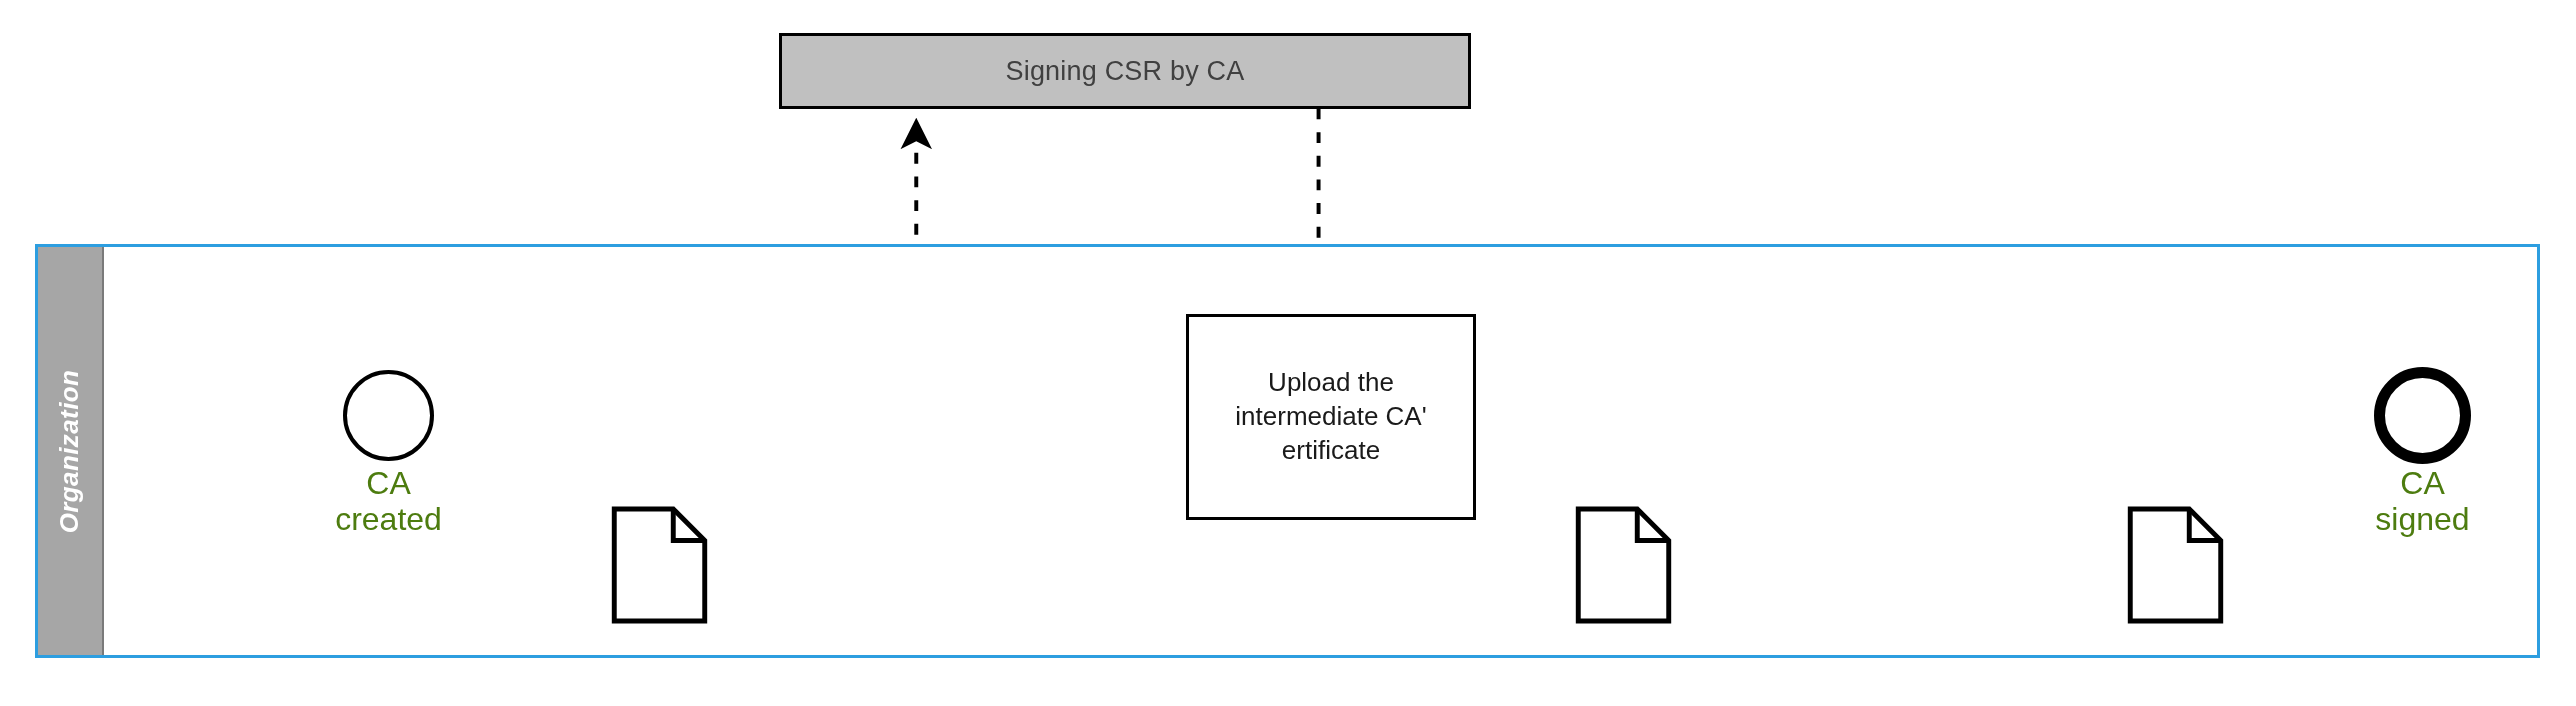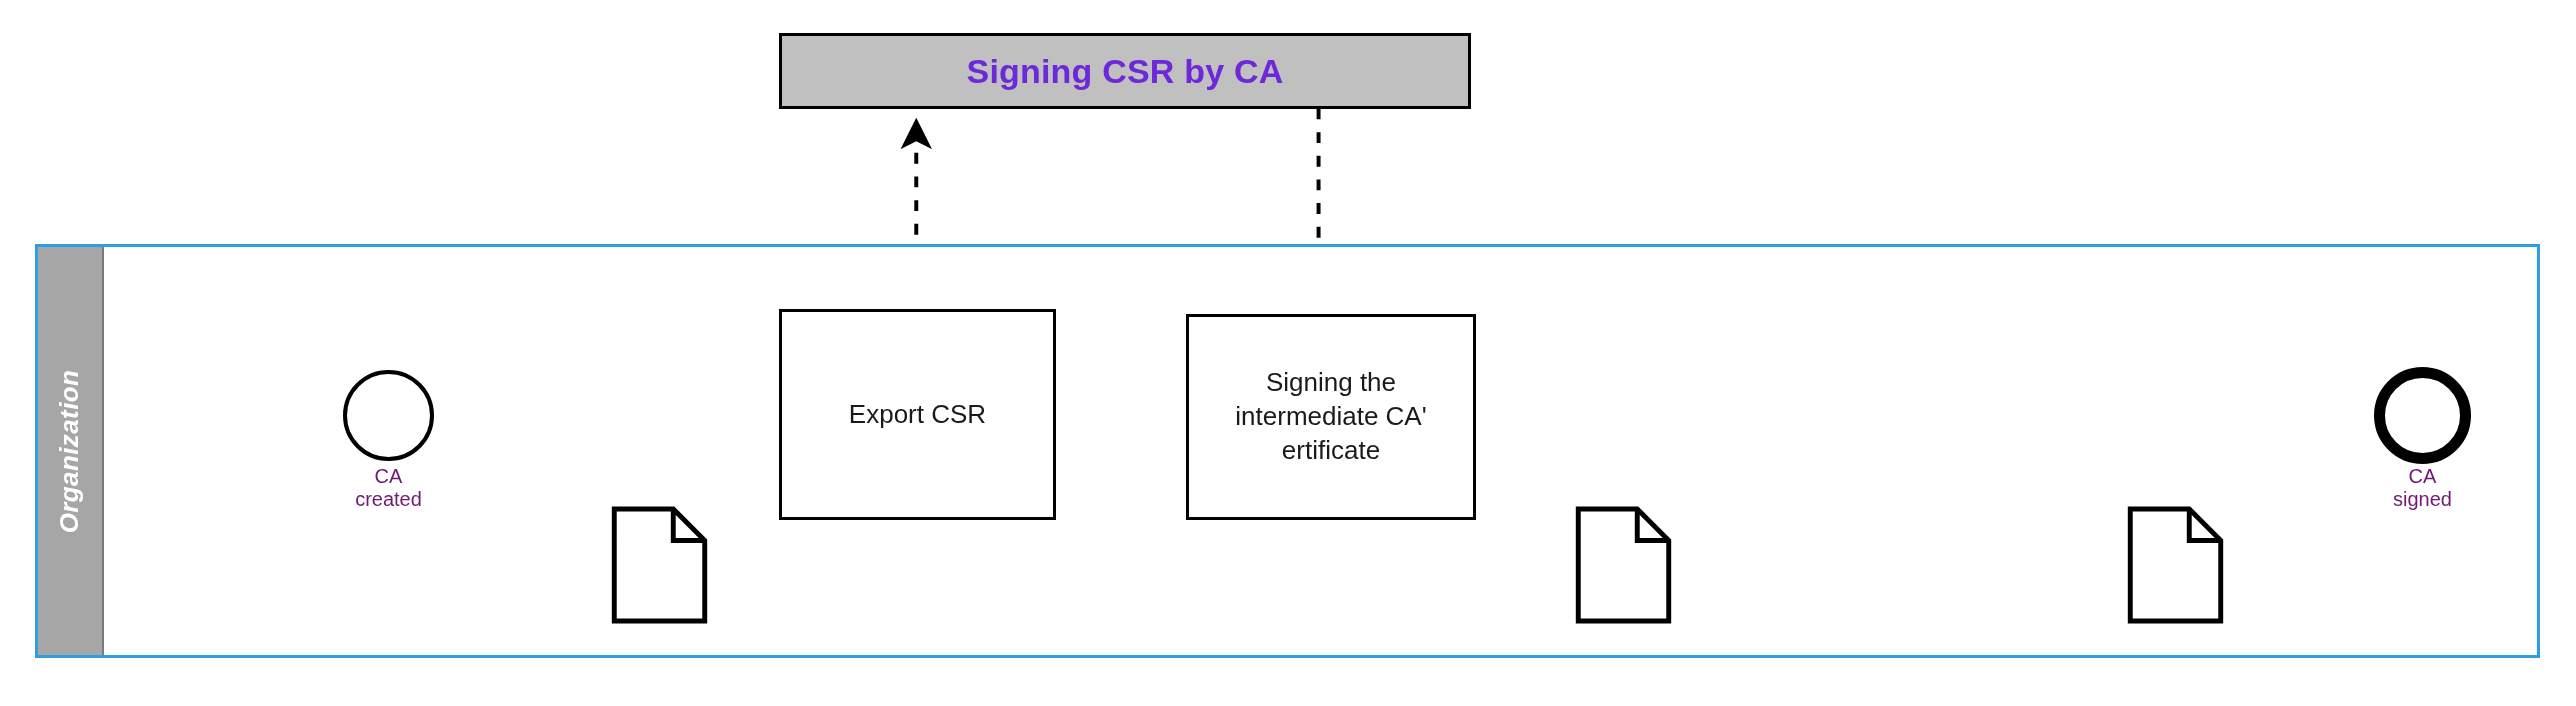--- a/index.html
+++ b/index.html
@@ -28,25 +28,24 @@
     left:779px; top:33px;
     width:692px; height:76px;
     background:#c0c0c0;
     border:3px solid #000000;
     box-sizing:border-box;
     display:flex;
     align-items:center;
     justify-content:center;
   }
   .collapsed-pool-label{
-    font-size:34px;
-    color:#6d28d9;
+    font-size:27px;
+    color:#404040;
     letter-spacing:0.2px;
     white-space:nowrap;
-    font-weight:bold;
   }
 
   
   .swimlane{
     position:absolute;
     left:35px; top:244px;
     width:2505px; height:414px;
     background:#ffffff;
     border:3px solid #2d9ee0;
     box-sizing:border-box;
@@ -85,22 +84,22 @@
     border:4px solid #000000;
   }
   .event-end{
     left:2374px; top:367px;
     width:97px; height:97px;
     border:11px solid #000000;
   }
   .event-label{
     position:absolute;
     text-align:center;
-    font-size:20px;
-    color:#701a75;
+    font-size:32px;
+    color:#4d7c0f;
     line-height:1.14;
     white-space:pre-line;
     width:217px;
   }
   .event-label-start{ left:280px; top:465px; }
   .event-label-end{ left:2314px; top:465px; }
 
   
   .task{
     position:absolute;
@@ -171,26 +170,23 @@
   <div class="swimlane">
     <div class="lane-header">
       <span class="lane-header-label">Organization</span>
     </div>
   </div>
 
   <div class="event event-start"></div>
   <div class="event-label event-label-start">CA
 created</div>
 
-  <div class="task" id="task-export-csr">
-    <span class="task-label">Export CSR</span>
-  </div>
 
   <div class="task" id="task-upload-intermediate">
-    <span class="task-label">Signing the
+    <span class="task-label">Upload the
 intermediate CA'
 ertificate</span>
   </div>
 
 
   <div class="event event-end"></div>
   <div class="event-label event-label-end">CA
 signed</div>
 
   <div class="data-object" id="data-object-1">

